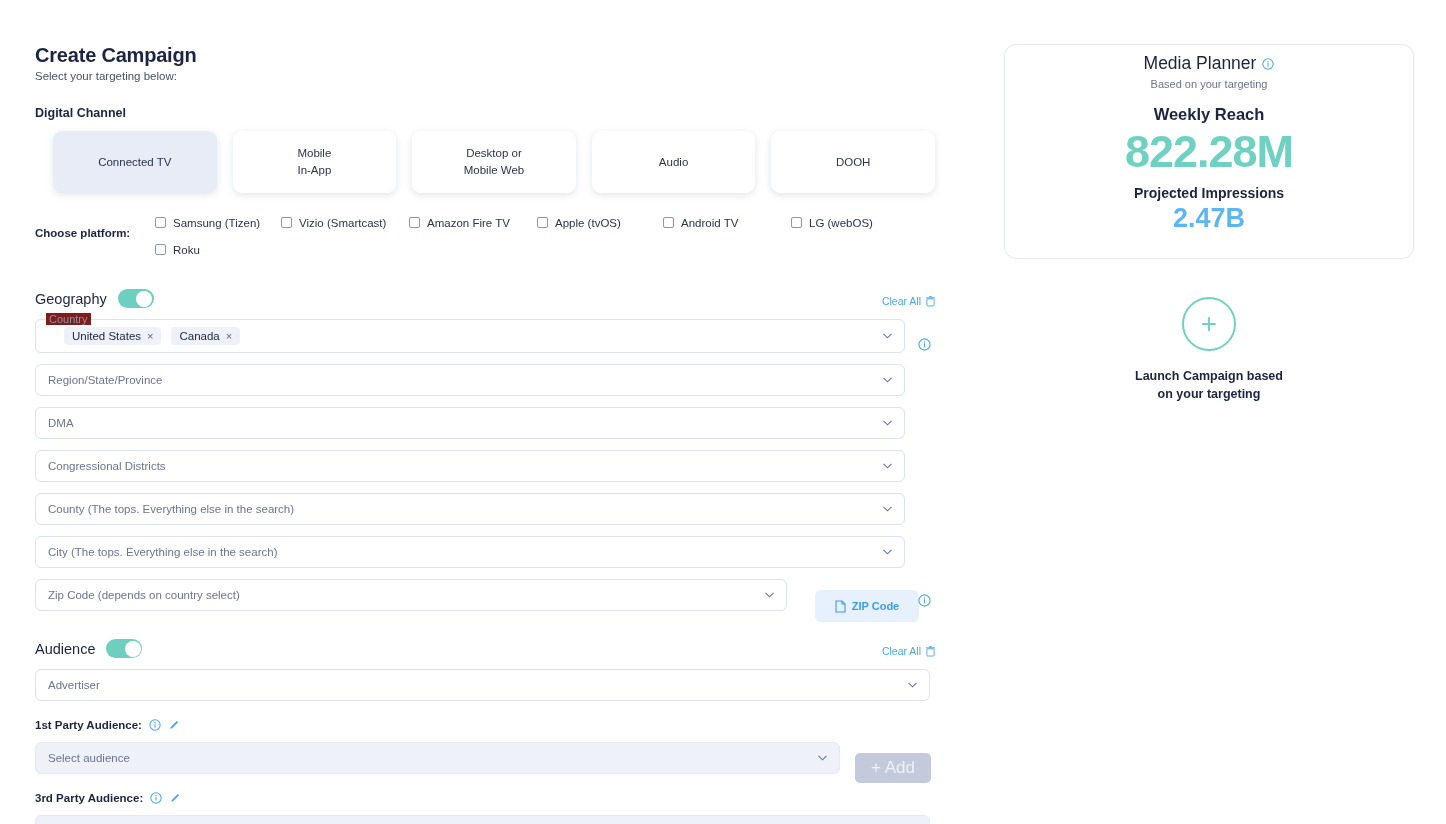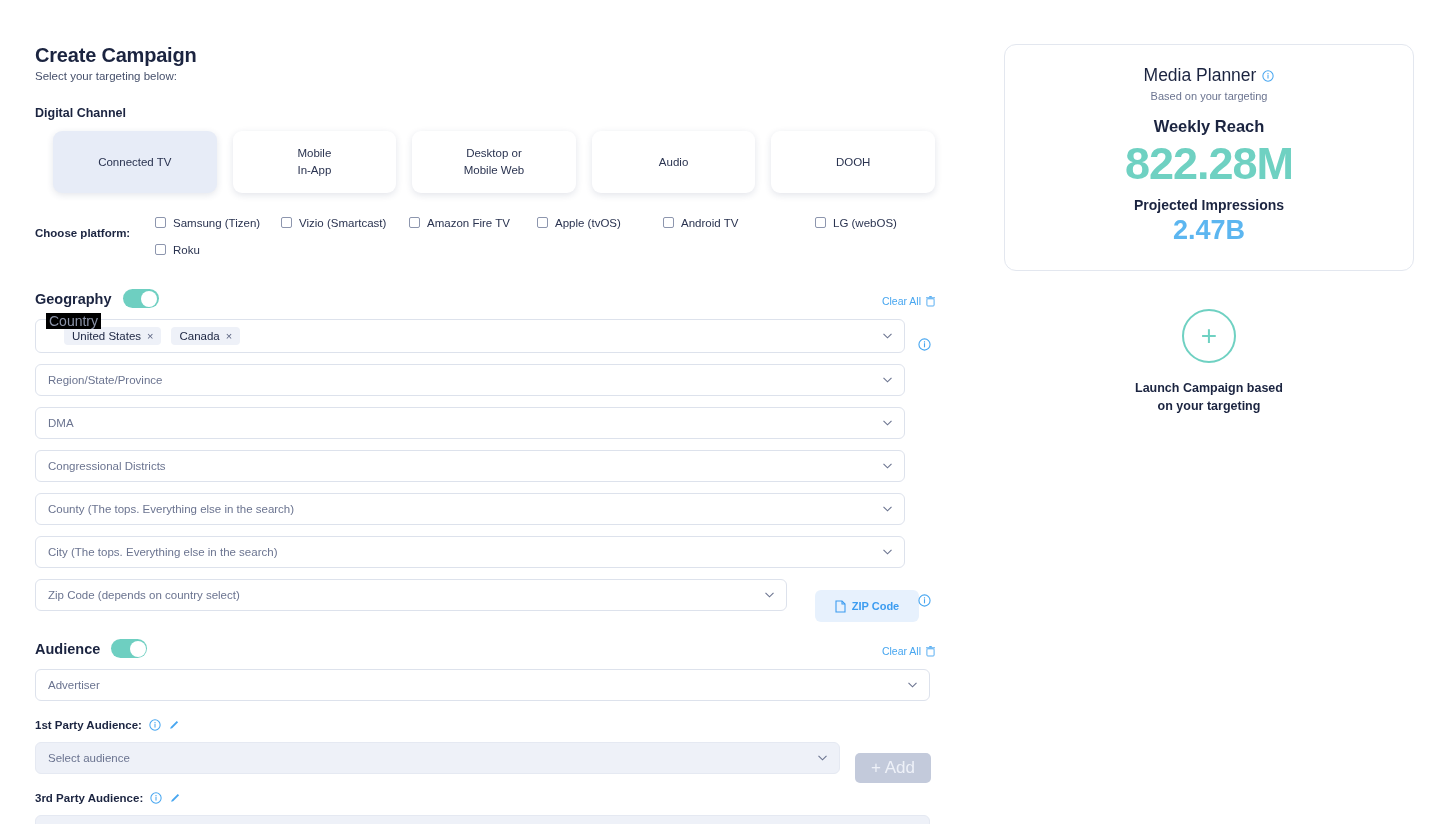--- a/index.html
+++ b/index.html
@@ -39,26 +39,26 @@
   .channel-tab.selected { background: #e7ecf7; box-shadow: 0 2px 7px rgba(30,50,90,0.12); }
   .channel-tab .l2 { display: block; }
 
   
   .platform-block { display: flex; margin-top: 20px; align-items: flex-start; }
   .platform-legend { font-size: 11.5px; font-weight: bold; color: #1b2440; width: 120px; padding-top: 14px; flex: 0 0 120px; }
   .platform-grid { flex: 1; display: flex; flex-wrap: wrap; }
   .cb-item { display: flex; align-items: center; gap: 7px; font-size: 11.5px; color: #2a3350; height: 19px; margin-bottom: 8px; }
   .cb-box { width: 11px; height: 11px; border: 1.3px solid #8d96ae; border-radius: 2px; background: #fff; flex: 0 0 11px; }
   .cb-w1 { width: 126px; } .cb-w2 { width: 128px; } .cb-w3 { width: 128px; }
-  .cb-w4 { width: 126px; } .cb-w5 { width: 128px; } .cb-w6 { width: 120px; margin-left: 24px; }
+  .cb-w4 { width: 126px; } .cb-w5 { width: 128px; } .cb-w6 { width: 120px; }
   .cb-full { width: 100%; }
 
   
   .geo-head { display: flex; align-items: center; margin-top: 22px; position: relative; }
-  .geo-title { font-size: 14.5px; font-weight: bold; color: #1b2440; }
+  .geo-title { font-size: 14.5px; font-weight: normal; color: #1b2440; }
   .toggle {
     width: 36px; height: 19px; border-radius: 10px; background: #6ecfc1;
     margin-left: 11px; position: relative; cursor: pointer;
   }
   .toggle .knob { position: absolute; top: 1.5px; right: 1.5px; width: 16px; height: 16px; border-radius: 50%; background: #fff; }
   .clear-all { position: absolute; right: 0px; bottom: 1px; display: flex; align-items: center; gap: 5px; font-size: 10.5px; color: #47a6f0; cursor: pointer; }
   .clear-all .trash { width: 9px; height: 11px; }
 
   
   .field {
@@ -66,22 +66,22 @@
     height: 32px; border: 1px solid #dde2ec; border-radius: 6px; background: #fff;
     display: flex; align-items: center; padding: 0 12px;
     font-size: 11.5px; color: #6b7490;
     margin-top: 11px;
     width: 870px;
     cursor: pointer;
   }
   .field .caret { position: absolute; right: 12px; top: 50%; transform: translateY(-50%); }
   .field.filled { height: 34px; }
   .field .float-label {
-    position: absolute; left: 10px; top: -7px; background: #000000; padding: 0 3px;
-    font-size: 14px; color: #8b93a8;
+    position: absolute; left: 10px; top: -7px; background: #7f1d1d; padding: 0 3px;
+    font-size: 11px; color: #8b93a8;
   }
   .chips { display: flex; gap: 10px; align-items: center; padding-left: 16px; }
   .chip {
     background: #eef1f8; border-radius: 4px; padding: 3px 8px;
     font-size: 11.5px; color: #1b2440; display: flex; align-items: center; gap: 6px;
   }
   .chip .x { color: #5a6380; font-size: 11px; }
   .info-ico { position: absolute; width: 13px; height: 13px; }
 
   .row-inline { position: relative; }
@@ -101,21 +101,21 @@
     position: absolute; left: 820px; top: 11px;
     width: 76px; height: 30px; border-radius: 5px; background: #c3cadb;
     display: flex; align-items: center; justify-content: center;
     font-size: 17px; color: #eef1f8; cursor: pointer;
   }
 
   
   .right { position: absolute; left: 1004px; top: 44px; width: 410px; }
   .planner-card {
     border: 1px solid #e3e7ef; border-radius: 12px; background: #fff;
-    padding: 20px 10px 24px; text-align: center;
+    padding: 8px 10px 24px; text-align: center;
   }
   .planner-title { font-size: 17.5px; color: #1b2440; display: flex; align-items: center; justify-content: center; gap: 6px; }
   .planner-sub { font-size: 11px; color: #6b7490; margin-top: 4px; }
   .weekly-label { font-size: 16.5px; font-weight: bold; color: #1b2440; margin-top: 15px; }
   .weekly-value { font-size: 45px; font-weight: bold; color: #6fd1c2; letter-spacing: -1px; margin-top: 4px; line-height: 1.05; }
   .imp-label { font-size: 14px; font-weight: bold; color: #1b2440; margin-top: 10px; }
   .imp-value { font-size: 27px; font-weight: bold; color: #5cb6f0; margin-top: 3px; line-height: 1.1; }
 
   .launch-wrap { text-align: center; margin-top: 38px; }
   .plus-circle {

